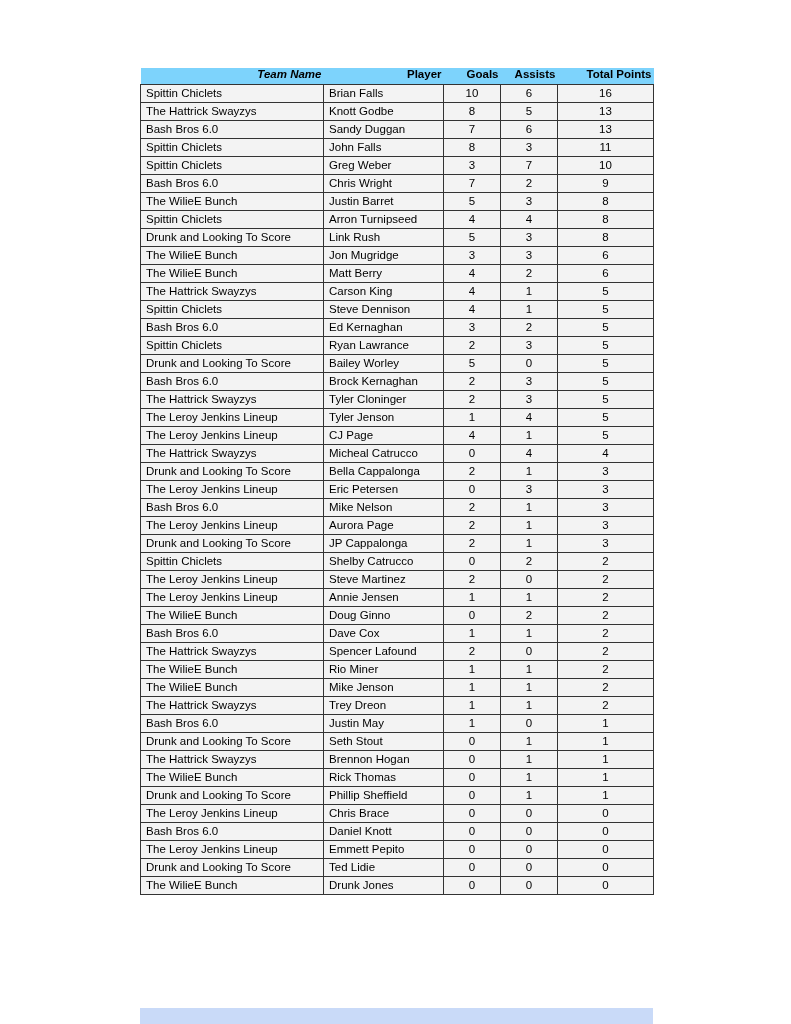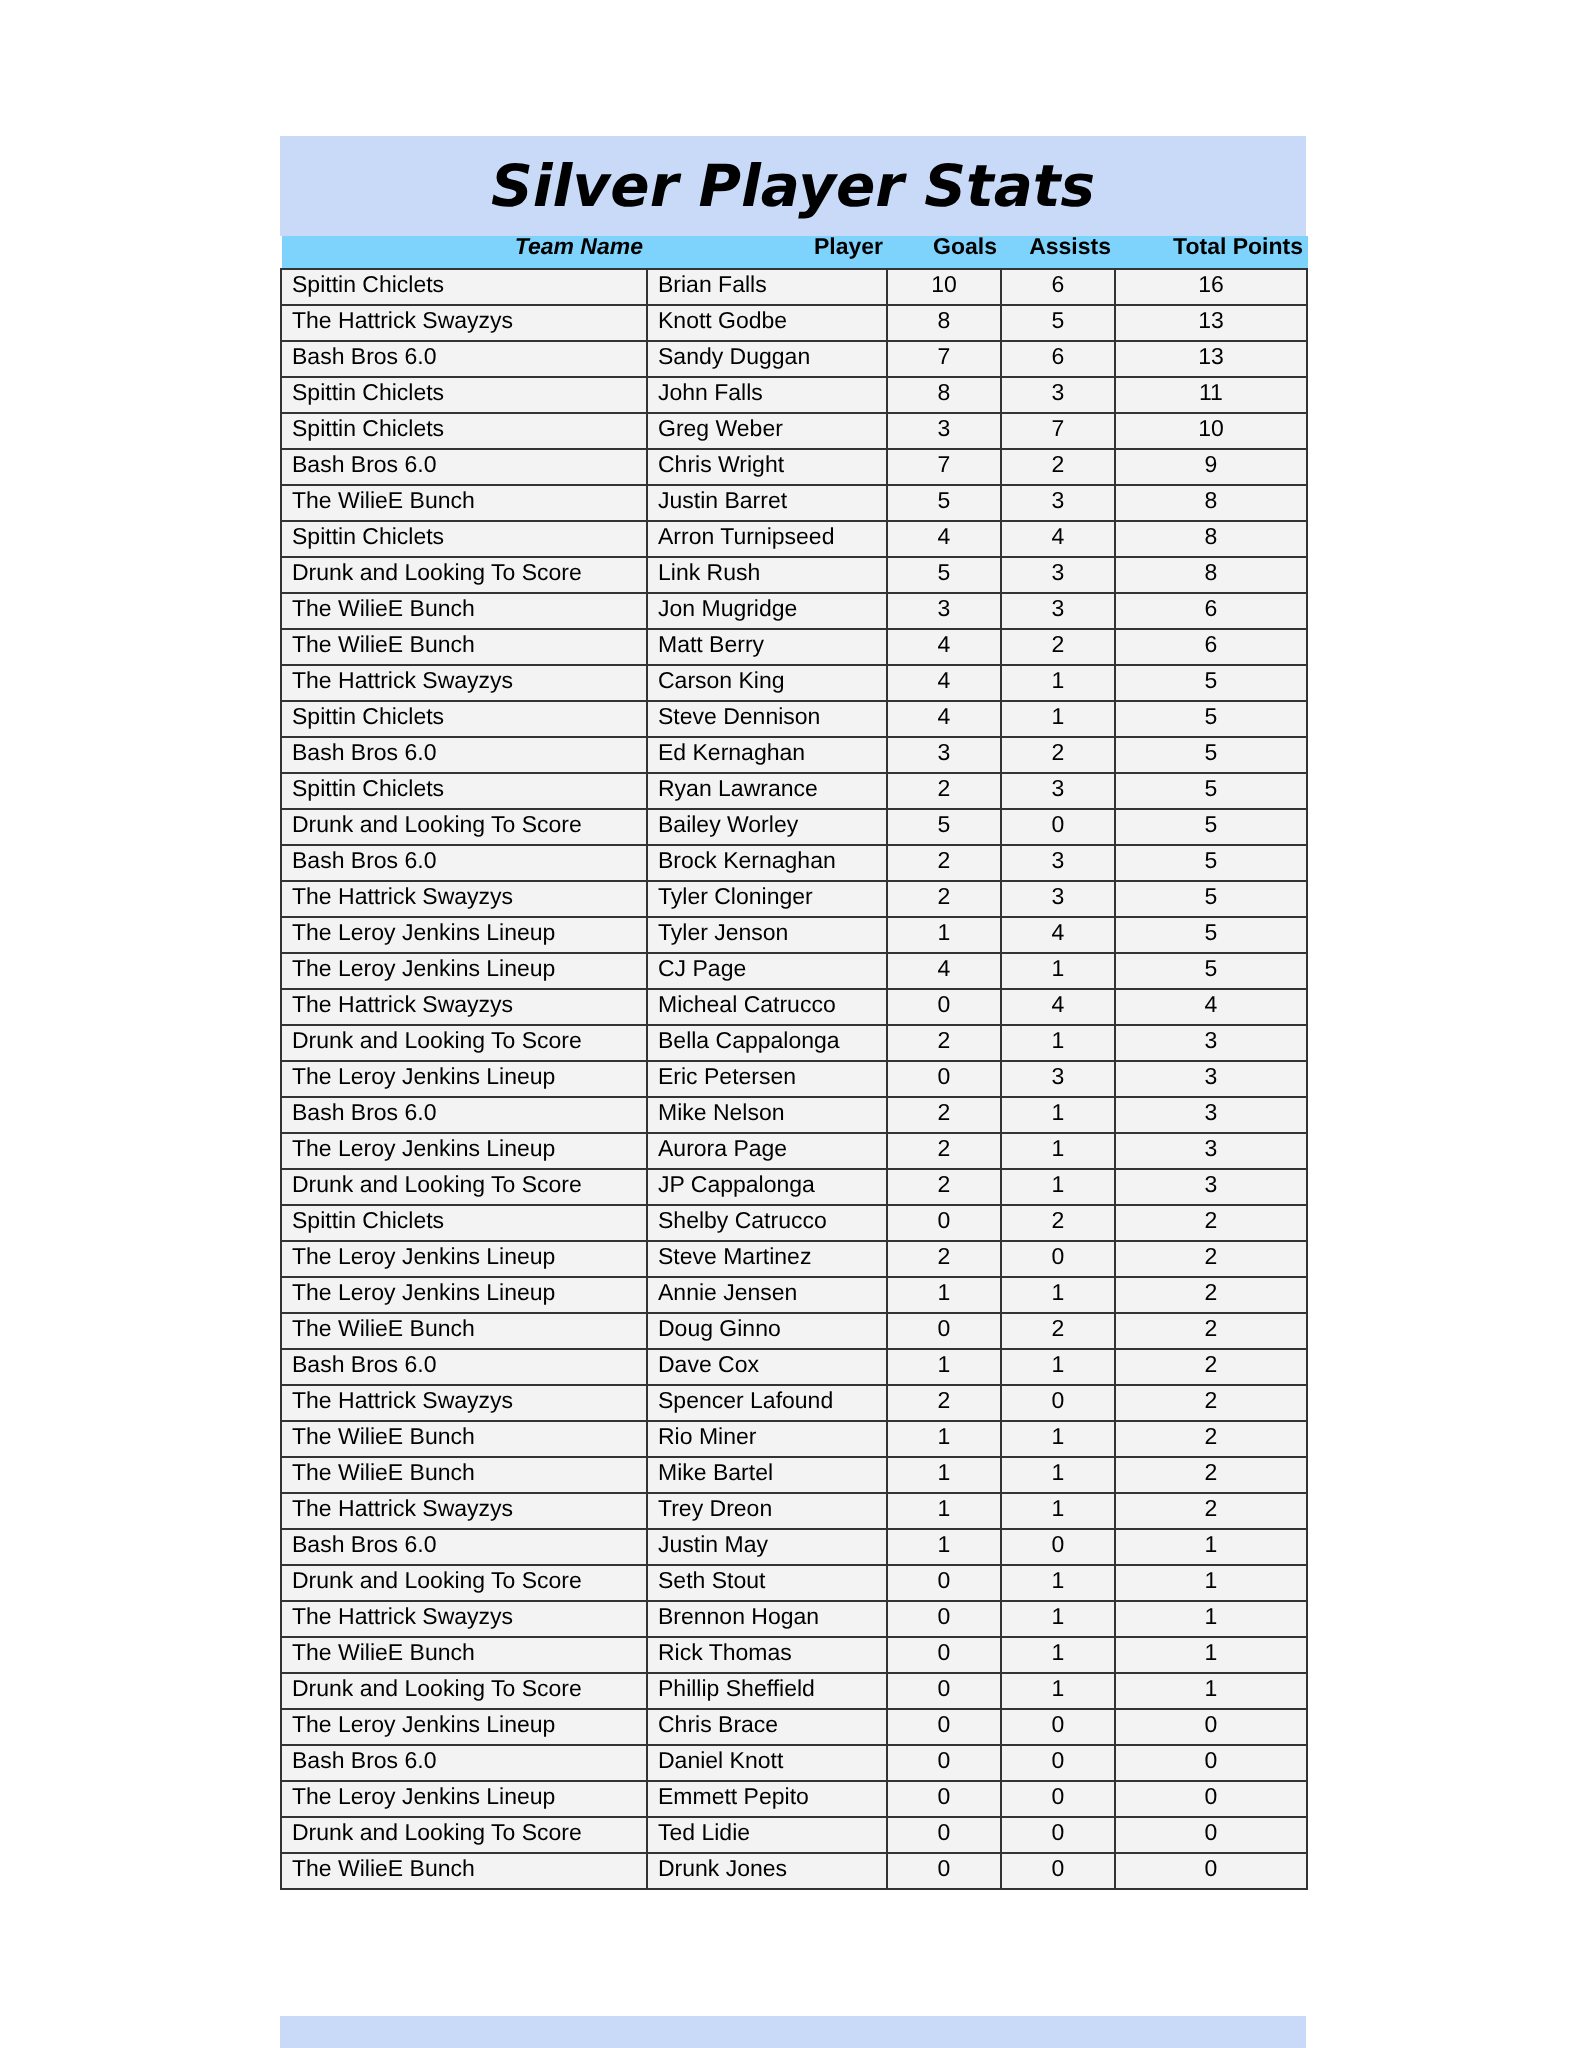--- a/index.html
+++ b/index.html
@@ -75,23 +75,20 @@
     bottom: 0;
     width: 513px;
     height: 16px;
     background: #c9daf8;
   }
 </style>
 </head>
 <body>
 
 <div class="sheet">
-  <div class="title-band">
-    <div class="title">Silver Player Stats</div>
-  </div>
   <table>
     <colgroup>
       <col class="c-team">
       <col class="c-player">
       <col class="c-goals">
       <col class="c-asst">
       <col class="c-total">
     </colgroup>
     <thead>
       <tr>
@@ -329,21 +326,21 @@
         </tr>
         <tr>
           <td>The WilieE Bunch</td>
           <td>Rio Miner</td>
           <td class="num">1</td>
           <td class="num">1</td>
           <td class="num">2</td>
         </tr>
         <tr>
           <td>The WilieE Bunch</td>
-          <td>Mike Bartel</td>
+          <td>Mike Jenson</td>
           <td class="num">1</td>
           <td class="num">1</td>
           <td class="num">2</td>
         </tr>
         <tr>
           <td>The Hattrick Swayzys</td>
           <td>Trey Dreon</td>
           <td class="num">1</td>
           <td class="num">1</td>
           <td class="num">2</td>

